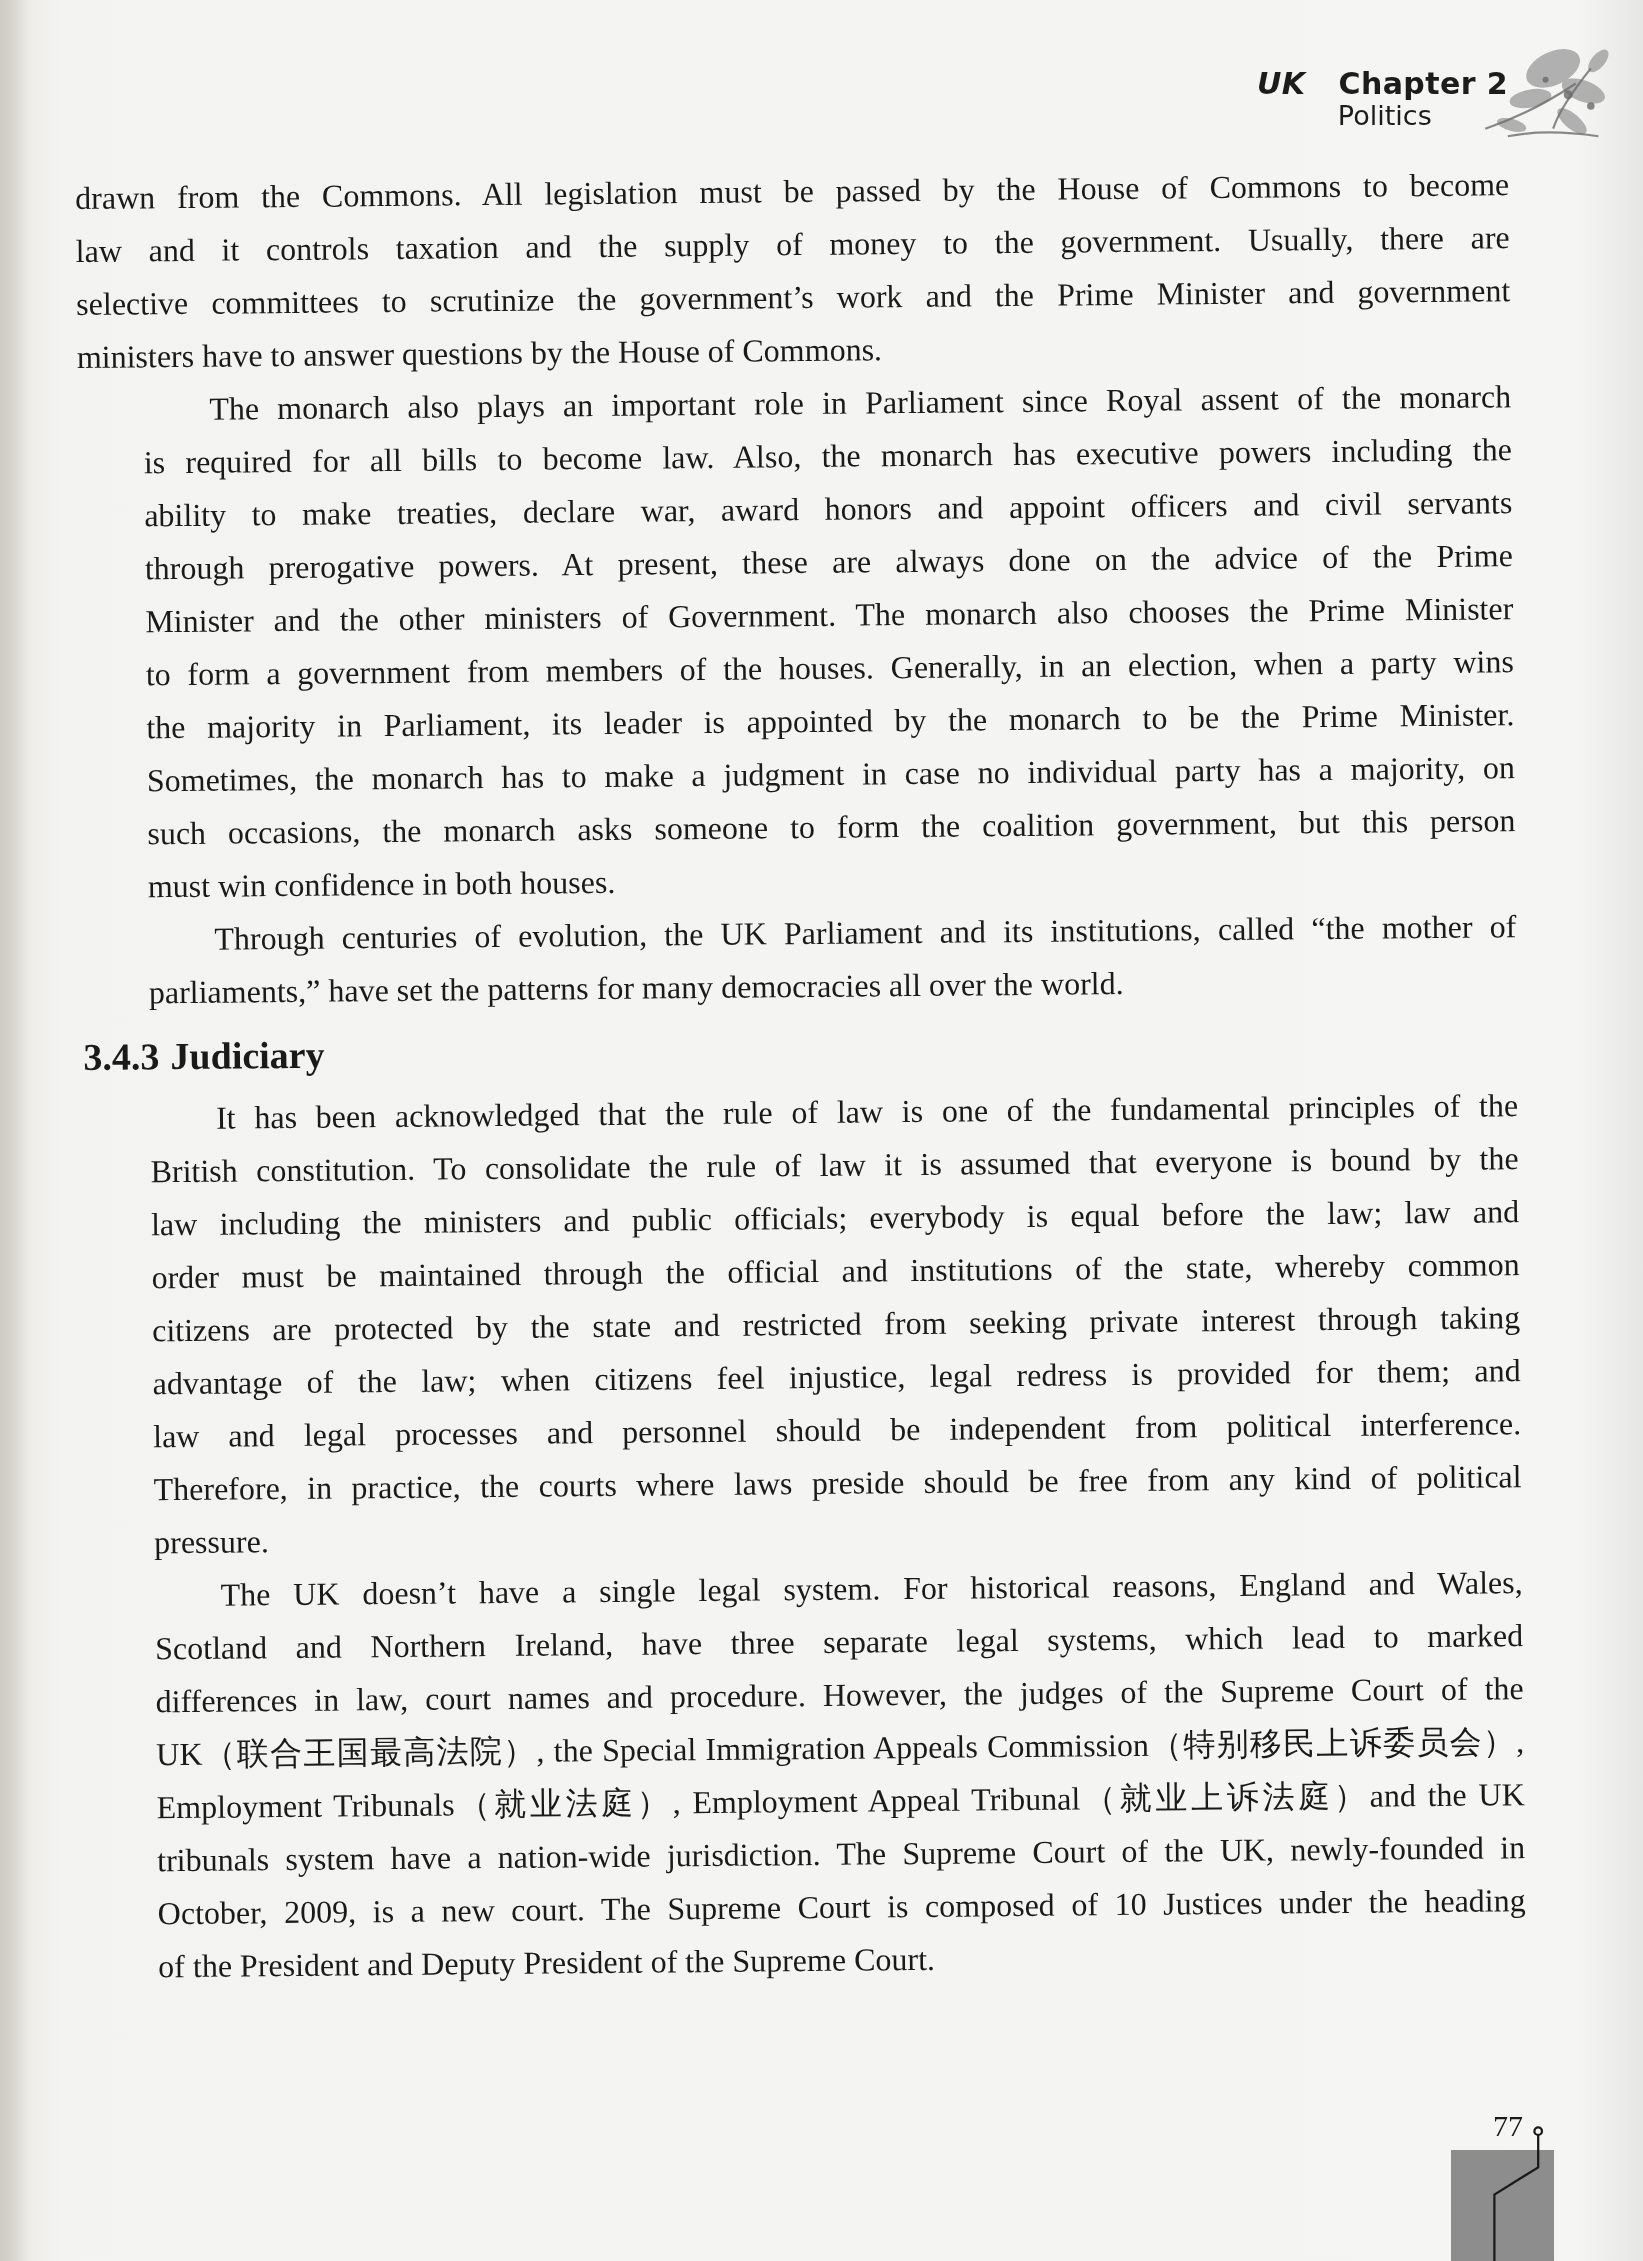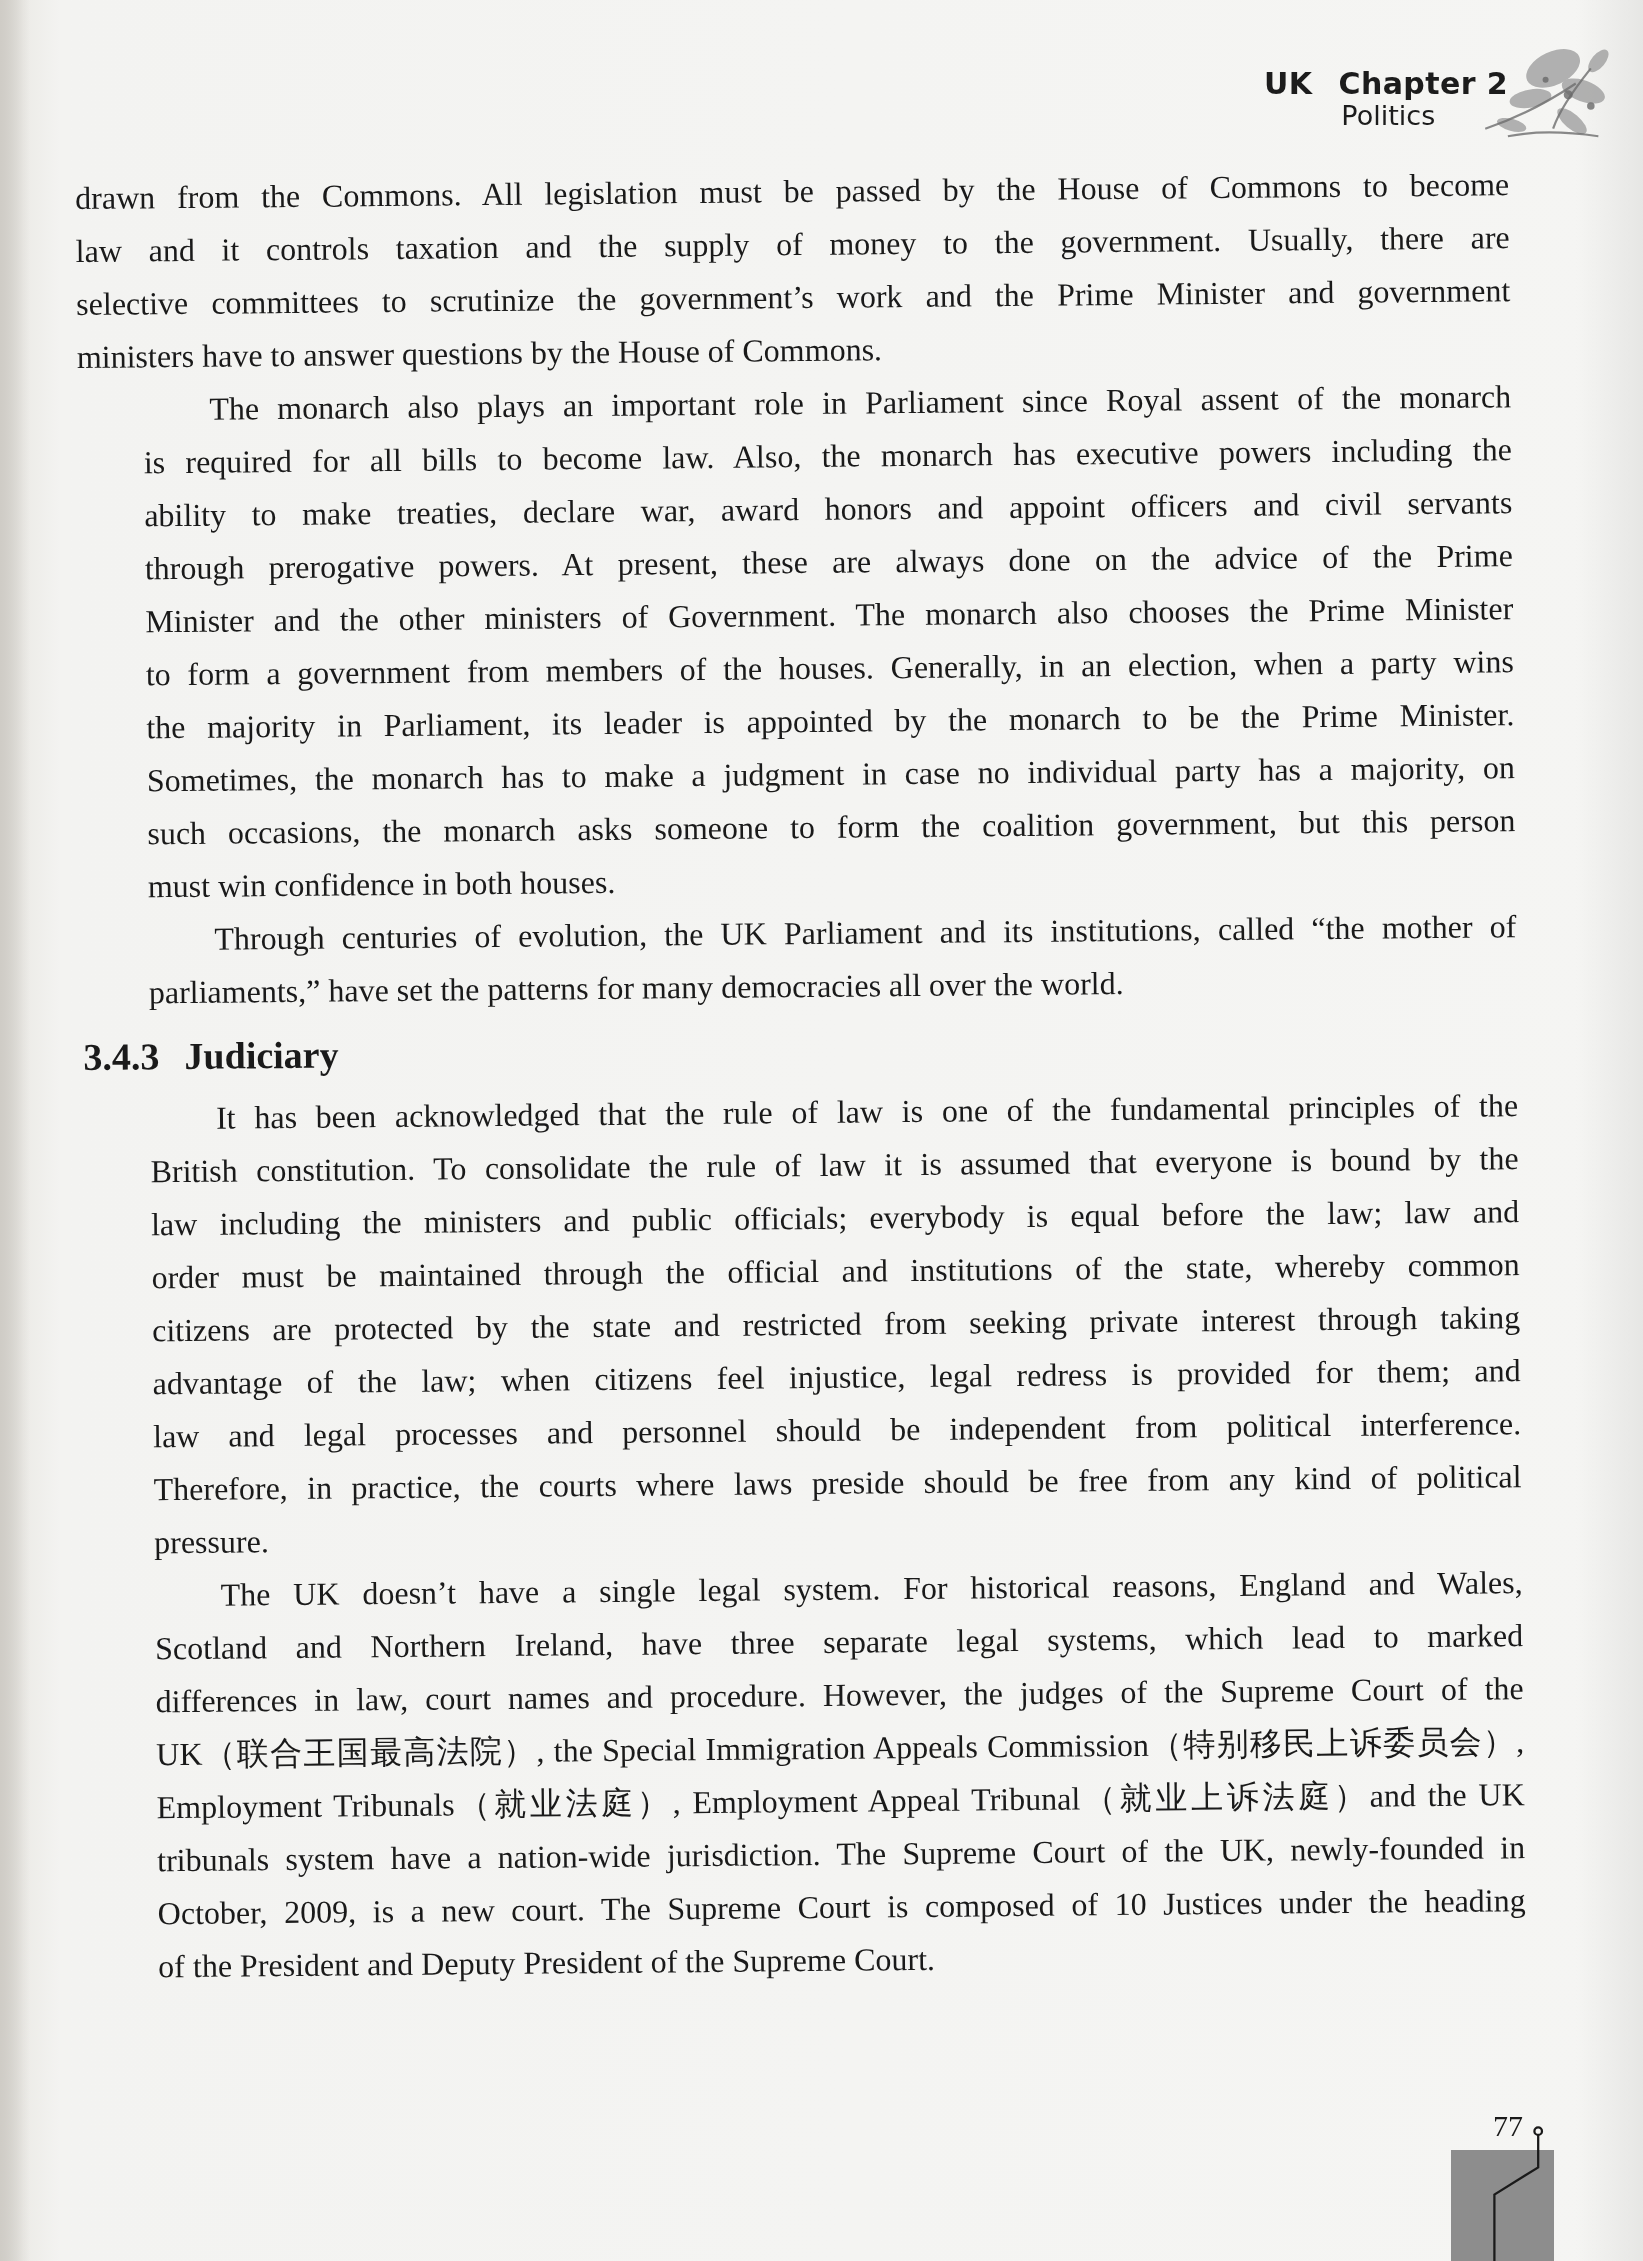--- a/index.html
+++ b/index.html
@@ -45,21 +45,21 @@
       font-family: "DejaVu Sans", "Liberation Sans", sans-serif;
       color: #1c1c1c;
       z-index: 2;
     }
     .running-head .line1 {
       font-weight: bold;
       font-size: 30px;
       letter-spacing: 0.4px;
       line-height: 35px;
     }
-    .running-head .line1 .country { margin-right: 26px; }
+    .running-head .line1 .country { margin-right: 33px; font-style: italic; }
     .running-head .line2 {
       font-size: 27px;
       line-height: 29px;
       margin-right: -4.5px;
       text-align: center;
     }
     .flower-ornament {
       position: absolute;
       right: 22.6px;
       top: 22.6px;
@@ -94,21 +94,21 @@
     }
     .content .line.last {
       text-align-last: left;
     }
     .section-heading {
       font-weight: bold;
       font-size: 38px;
       line-height: 65px;
       margin: 4.5px 0 3px 0;
     }
-    .section-heading .num { margin-right: 25px; }
+    .section-heading .num { margin-right: 11px; }
 
     
     .page-number {
       position: absolute;
       left: 1493px;
       top: 2109px;
       font-size: 30px;
       color: #1a1a1a;
     }
     .folio-box {

